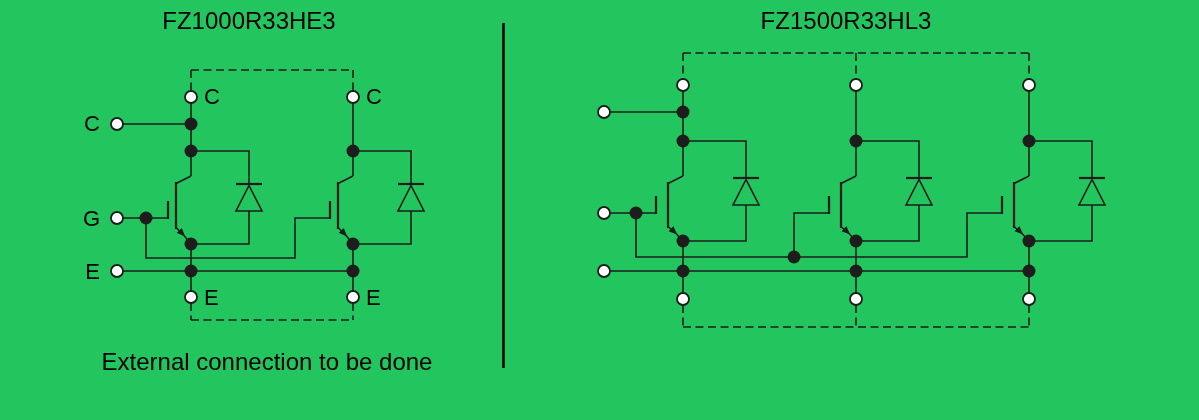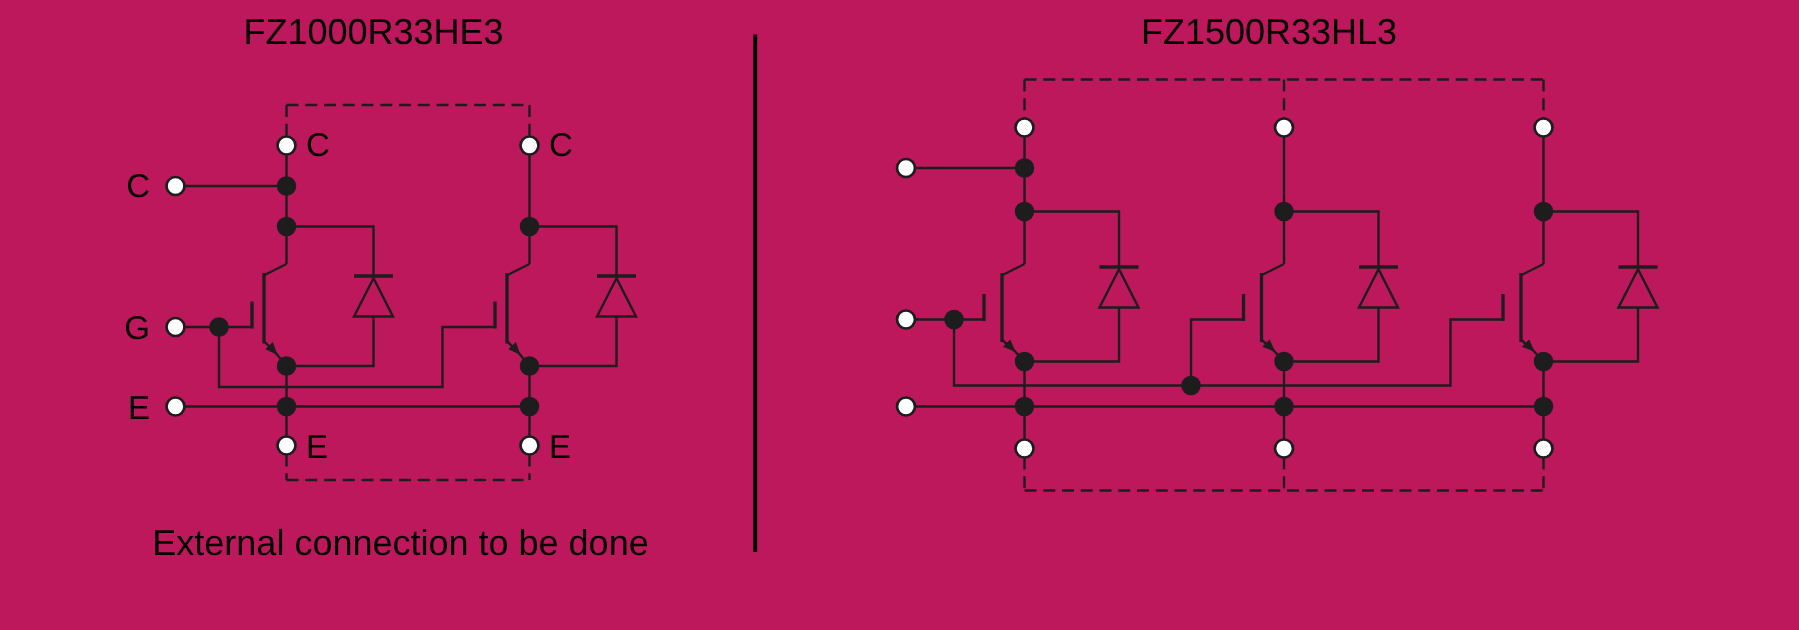--- a/index.html
+++ b/index.html
@@ -1,20 +1,20 @@
 <!DOCTYPE html>
 <html><head>
 <meta charset="utf-8">
 <style>
   html, body { margin: 0; padding: 0; background: #ffffff; }
   .page {
     position: relative;
     width: 1199px;
     height: 420px;
-    background: #be185d;
+    background: #22c55e;
     overflow: hidden;
     font-family: "Liberation Sans", sans-serif;
   }
   svg { display: block; }
   text {
     font-family: "Liberation Sans", sans-serif;
     fill: #000000;
     stroke: none;
   }
   .title-text   { font-size: 24px; }

